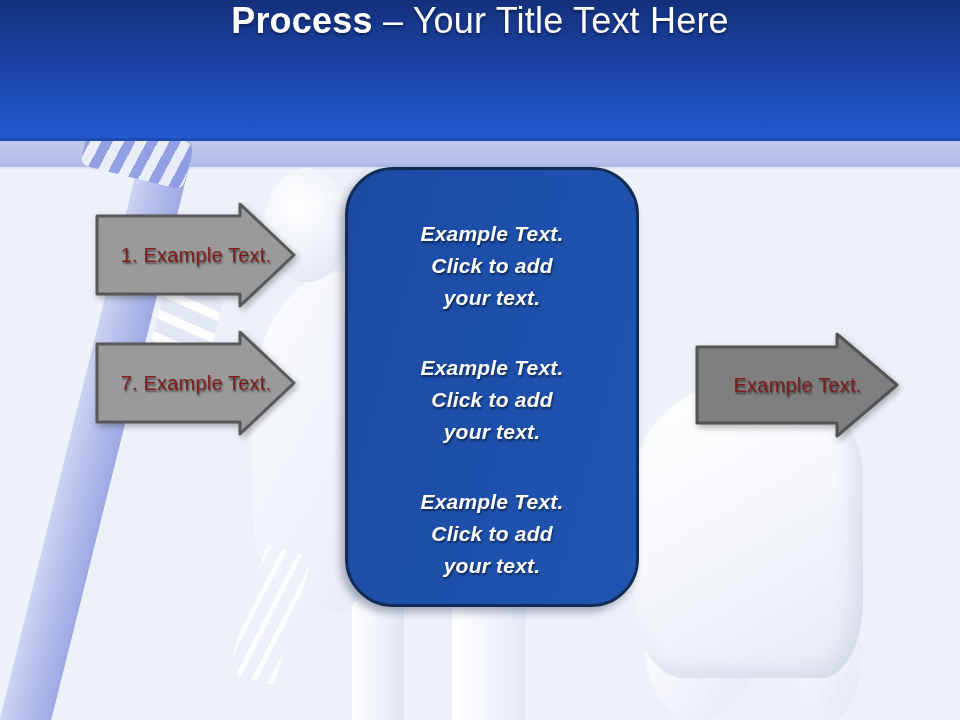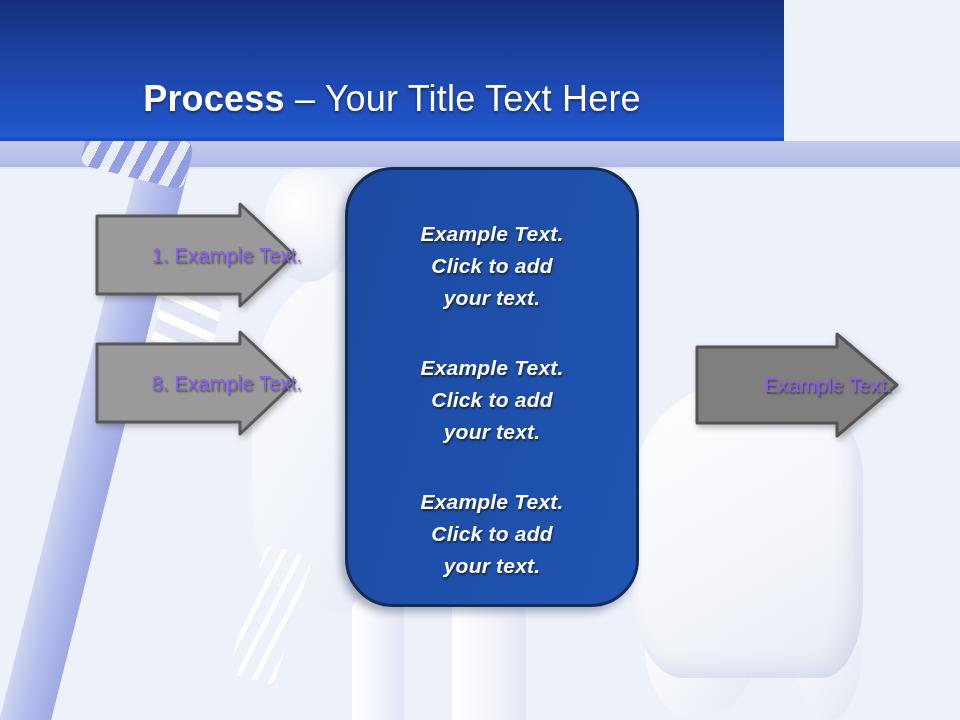--- a/index.html
+++ b/index.html
@@ -2,24 +2,24 @@
 <html><head>
 <meta charset="utf-8">
 <style>
   html,body{margin:0;padding:0;background:#333;}
   .slide{
     position:relative;width:960px;height:720px;overflow:hidden;
     background:#edf1f9;font-family:"Liberation Sans",sans-serif;
   }
   
   .header{
-    position:absolute;left:0;top:0;width:784px;height:138px;z-index:10;
+    position:absolute;left:0;top:0;width:960px;height:138px;z-index:10;
     background:linear-gradient(180deg,#14307b 0%,#1c43a4 45%,#2258cf 100%);
     border-bottom:3px solid #1e4cb0;
-    display:flex;align-items:flex-end;justify-content:center;
+    display:flex;align-items:flex-start;justify-content:center;
   }
   .title{
     margin:0 0 18px 0;color:#ffffff;font-size:36px;font-weight:400;
     letter-spacing:.2px;text-shadow:0 2px 3px rgba(0,0,25,.45);white-space:nowrap;
   }
   .title .bold{font-weight:700;}
   
   .band{
     position:absolute;left:0;top:141px;width:960px;height:26px;z-index:1;
     background:linear-gradient(180deg,#c3c9ec 0%,#b6bfe8 80%,#aeb8e4 100%);
@@ -96,22 +96,22 @@
   .box-line{
     font-size:21px;line-height:32px;font-style:italic;font-weight:700;
     text-shadow:1px 2px 2px rgba(0,0,0,.5);letter-spacing:.2px;
   }
   
   .arrow{position:absolute;z-index:7;}
   .arrow svg{position:absolute;left:0;top:0;filter:drop-shadow(2px 3px 3px rgba(40,40,40,.35));}
   .arrow .label{
     position:absolute;left:0;top:0;width:100%;height:100%;
     display:flex;align-items:center;justify-content:center;
-    color:#8b5cf6;font-size:20px;letter-spacing:.2px;
-    text-shadow:1px 2px 2px rgba(0,0,0,.55);white-space:nowrap;margin-left:31px;
+    color:#7f1d1d;font-size:20px;letter-spacing:.2px;
+    text-shadow:1px 2px 2px rgba(0,0,0,.55);white-space:nowrap;
   }
   .arrow-1{left:95px;top:202px;width:202px;height:106px;}
   .arrow-2{left:95px;top:330px;width:202px;height:106px;}
   .arrow-3{left:95px;top:452px;width:202px;height:106px;}
   .arrow-out{left:695px;top:332px;width:205px;height:106px;}
 </style>
 </head>
 <body>
 
 <div class="slide">
@@ -158,21 +158,21 @@
     <svg width="202" height="106" viewBox="0 0 202 106">
       <polygon points="2,14 145,14 145,2 199,53 145,104 145,92 2,92" stroke-width="3" stroke-linejoin="round" stroke="#595959" fill="#9a9a9a"></polygon>
     </svg>
     <span class="label">1. Example Text.</span>
   </div>
 
   <div class="arrow arrow-2">
     <svg width="202" height="106" viewBox="0 0 202 106">
       <polygon points="2,14 145,14 145,2 199,53 145,104 145,92 2,92" stroke-width="3" stroke-linejoin="round" stroke="#595959" fill="#9a9a9a"></polygon>
     </svg>
-    <span class="label">8. Example Text.</span>
+    <span class="label">7. Example Text.</span>
   </div>
 
 
   <div class="arrow arrow-out">
     <svg width="205" height="106" viewBox="0 0 205 106">
       <polygon points="2,15 142,15 142,2 202,53 142,104 142,91 2,91" stroke-width="3" stroke-linejoin="round" stroke="#545454" fill="#7f7f7f"></polygon>
     </svg>
     <span class="label">Example Text.</span>
   </div>
 

